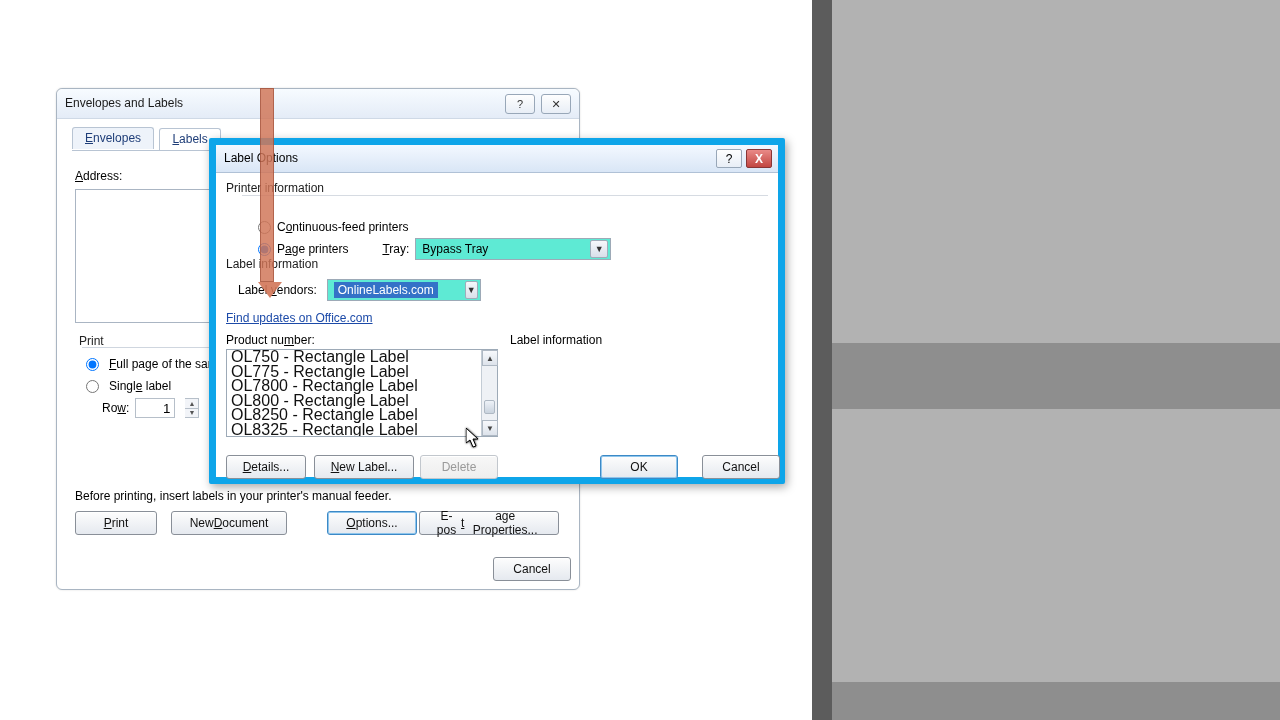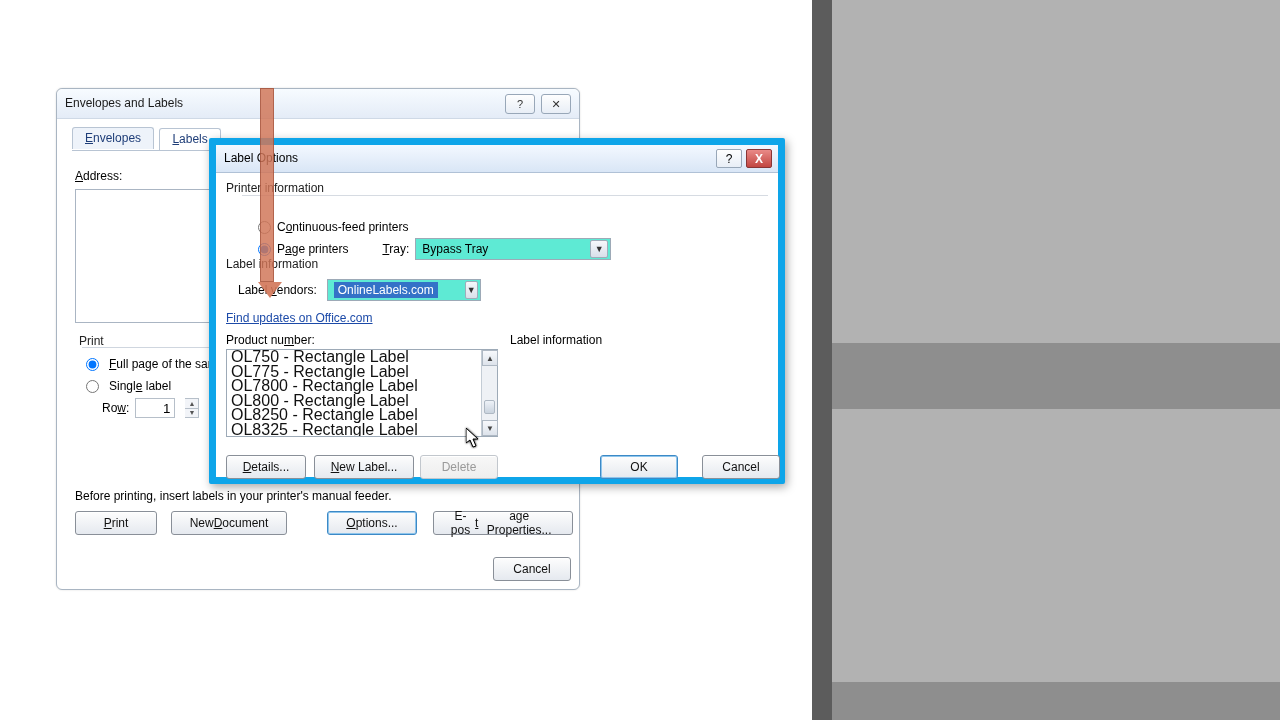--- a/index.html
+++ b/index.html
@@ -94,21 +94,21 @@
     background: linear-gradient(#fdfdfd,#e5e9ef);
     height: 24px; padding: 0 12px; font-size: 12px; color:#111;
     display:inline-flex; align-items:center; justify-content:center;
     box-shadow: 0 1px 0 #fff inset;
   }
   .btn.highlight { border-color:#3c89c6; box-shadow: 0 0 0 1px #8ec5ec inset; }
 
   .parent-btn-print   { position:absolute; left: 18px; top: 422px; width: 82px; }
   .parent-btn-newdoc  { position:absolute; left: 114px; top: 422px; width: 116px; }
   .parent-btn-options { position:absolute; left: 270px; top: 422px; width: 90px; }
-  .parent-btn-epost   { position:absolute; left: 376px; top: 422px; width: 140px; }
+  .parent-btn-epost   { position:absolute; left: 362px; top: 422px; width: 140px; }
   .parent-btn-cancel  { position:absolute; left: 436px; top: 468px; width: 78px; }
 
   
   .dlg-child {
     position: absolute; left: 209px; top: 138px; width: 576px; height: 346px;
     border: 7px solid #0ea5e9; border-radius: 2px; background:#fff;
     box-shadow: 2px 3px 10px rgba(0,0,0,.35);
   }
   .dlg-child .titlebar {
     height: 28px; background: linear-gradient(#f3f8ff,#d9e6f6);

